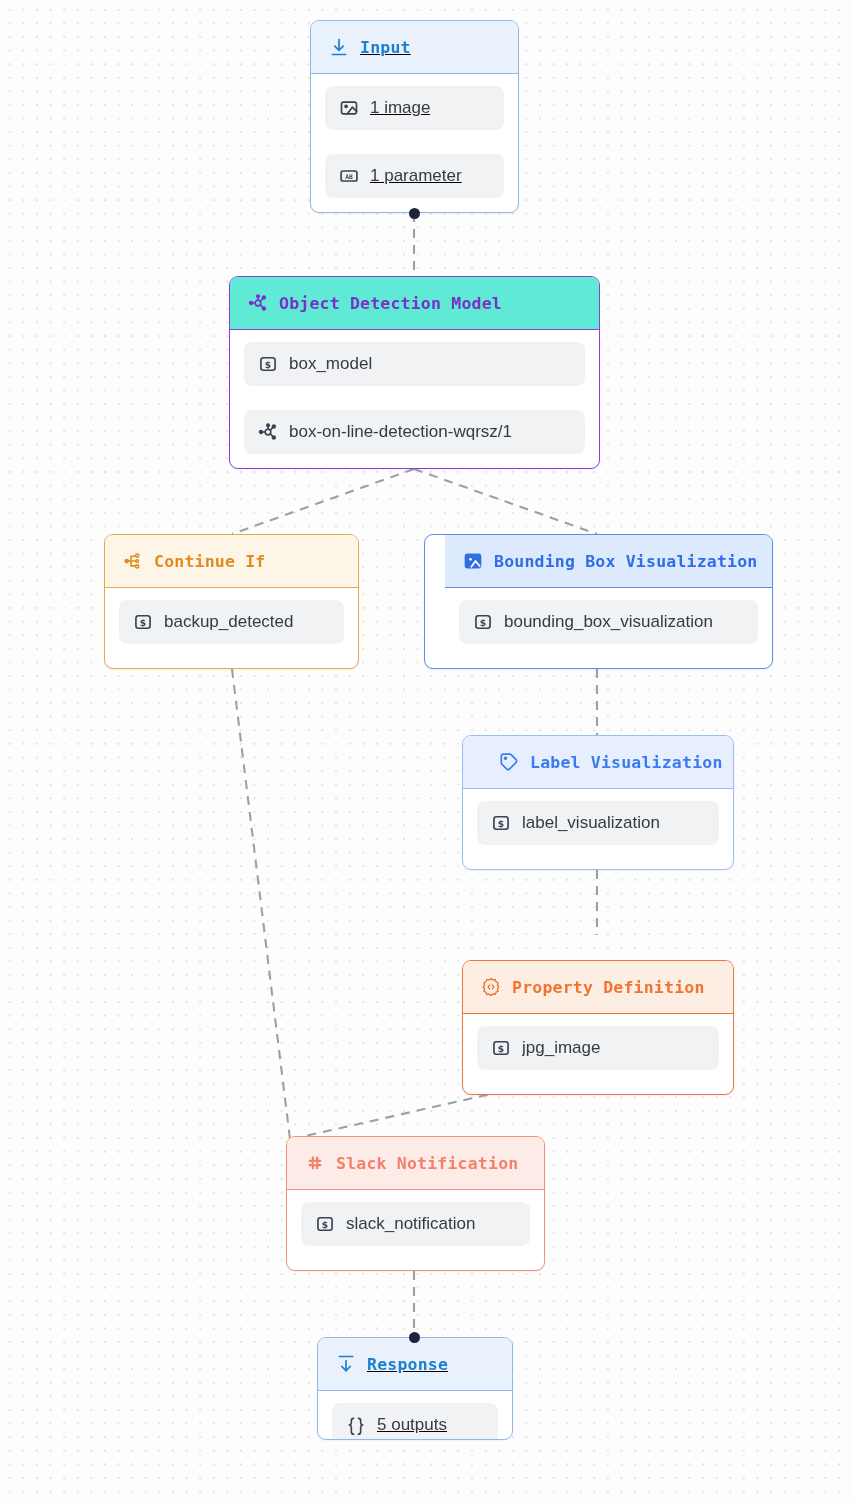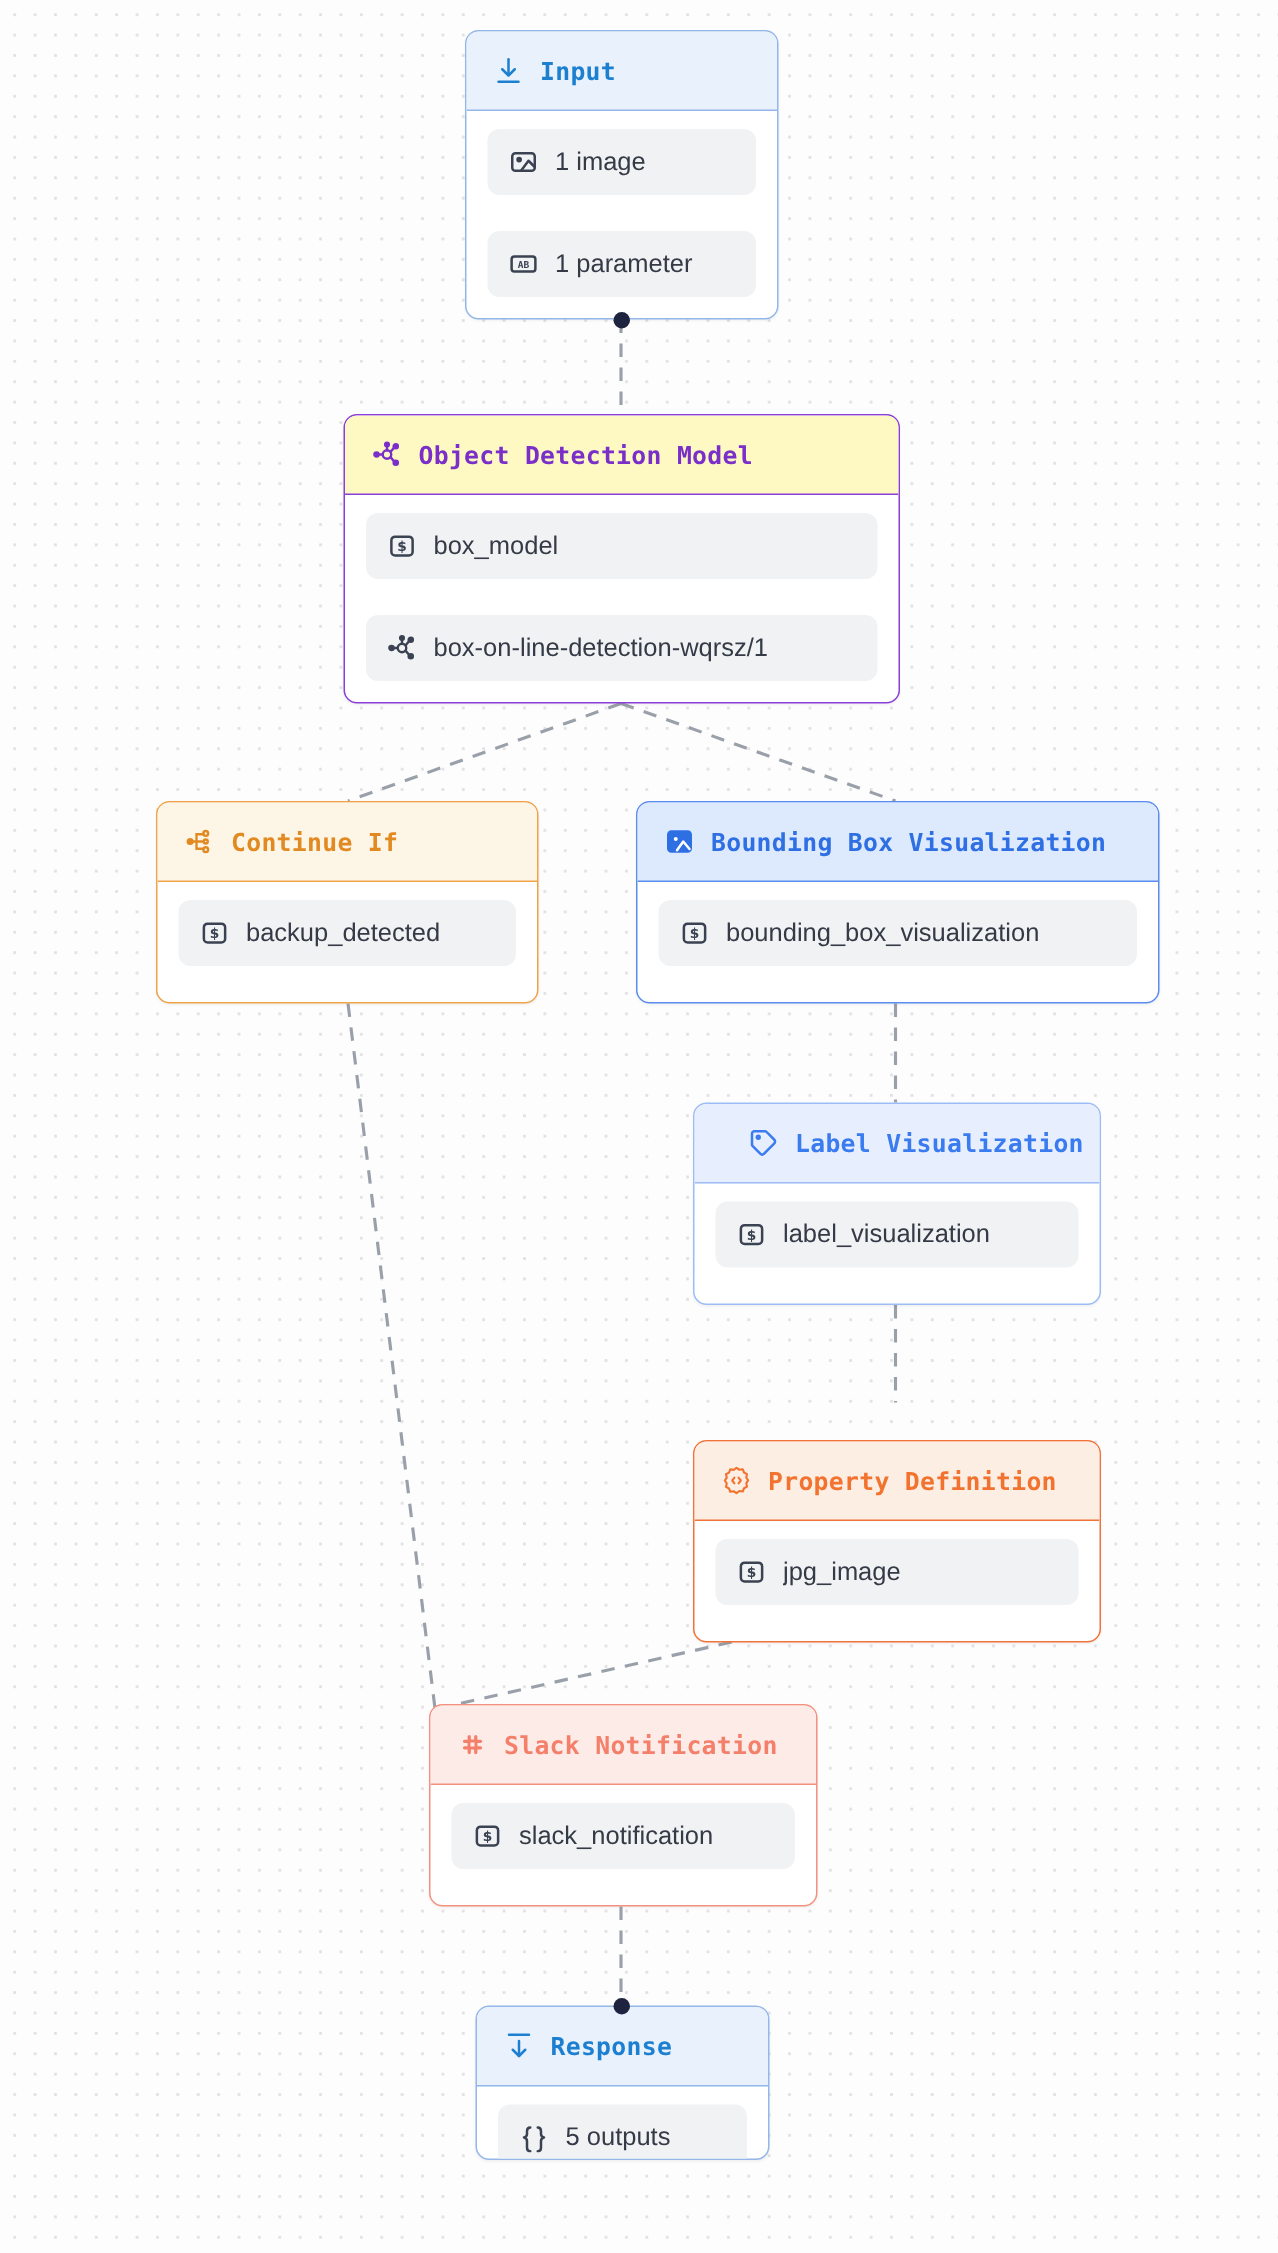--- a/index.html
+++ b/index.html
@@ -52,28 +52,28 @@
     height:44px;
     padding:0 14px;
     box-sizing:border-box;
     color:#343a46;
     font-size:17px;
   }
   .row .lbl{white-space:nowrap;overflow:hidden;}
   .ico{display:inline-flex;align-items:center;justify-content:center;flex:none;}
 
   
-  .t-blue   { border-color:#93b7e8; }
+  .t-blue   { border-color:#93b7e8;text-decoration:underline; }
   .t-blue   .hdr{ background:#e8f1fc; border-bottom-color:#93b7e8; color:#1d7fd0; }
-  .t-blue2  { border-color:#5b8def; }
+  .t-blue2  { border-color:#5b8def;padding-left:20px; }
   .t-blue2  .hdr{ background:#dde9fd; border-bottom-color:#5b8def; color:#2f6fe4; }
   .t-blue3  { border-color:#9dbcf5; }
   .t-blue3  .hdr{ background:#e7effe; border-bottom-color:#9dbcf5; color:#3b7bf0;padding-left:36px; }
   .t-purple { border-color:#8b3ed8; }
-  .t-purple .hdr{ background:#fef9c3; border-bottom-color:#8b3ed8; color:#7b2fc9;align-items:center; }
+  .t-purple .hdr{ background:#5eead4; border-bottom-color:#8b3ed8; color:#7b2fc9;align-items:center; }
   .t-orange { border-color:#f0a44a; }
   .t-orange .hdr{ background:#fdf5e6; border-bottom-color:#f0a44a; color:#e28a22; }
   .t-orange2{ border-color:#f2733a;margin-top:25px; }
   .t-orange2 .hdr{ background:#fdeee3; border-bottom-color:#f2733a; color:#f2732f; }
   .t-salmon { border-color:#f4907e; }
   .t-salmon .hdr{ background:#fdebe7; border-bottom-color:#f4907e; color:#f4806c; }
 
   .port{
     position:absolute;width:11px;height:11px;border-radius:50%;
     background:#1e2340;

